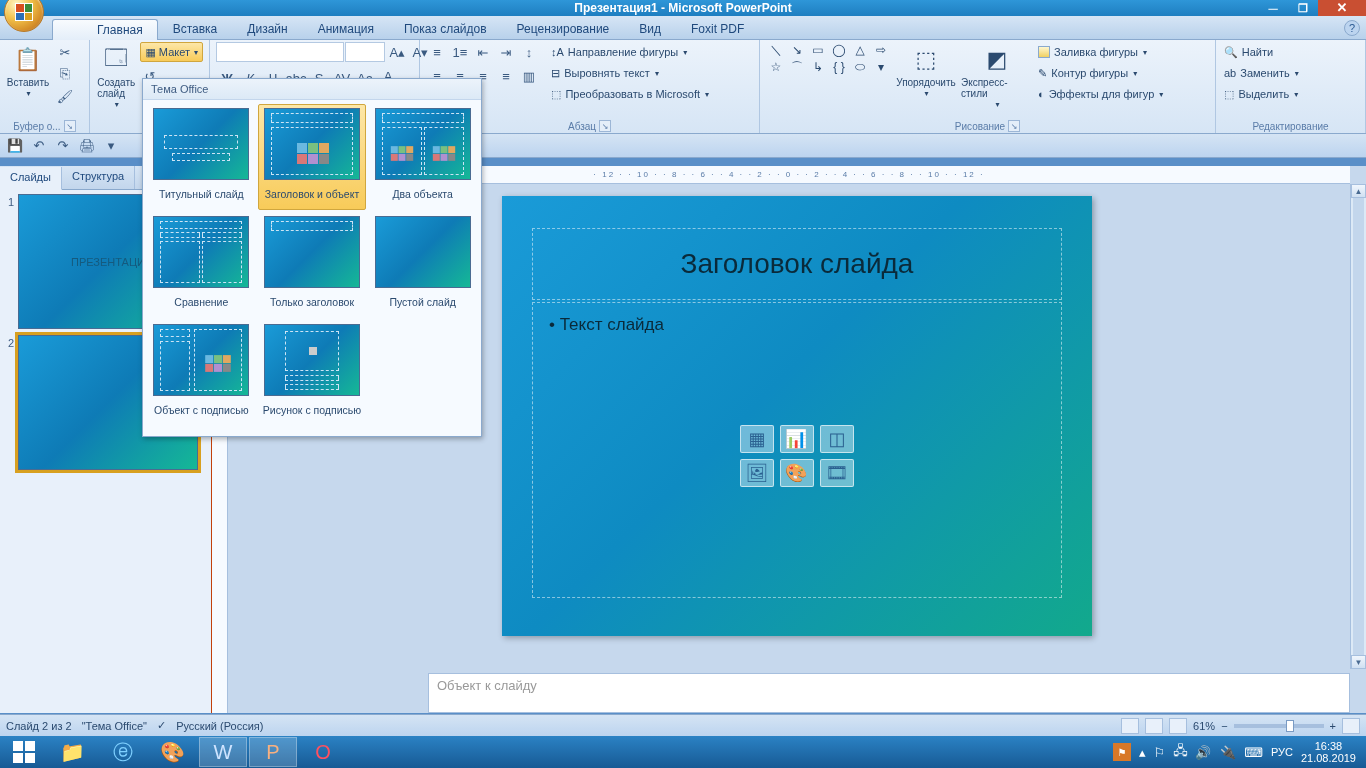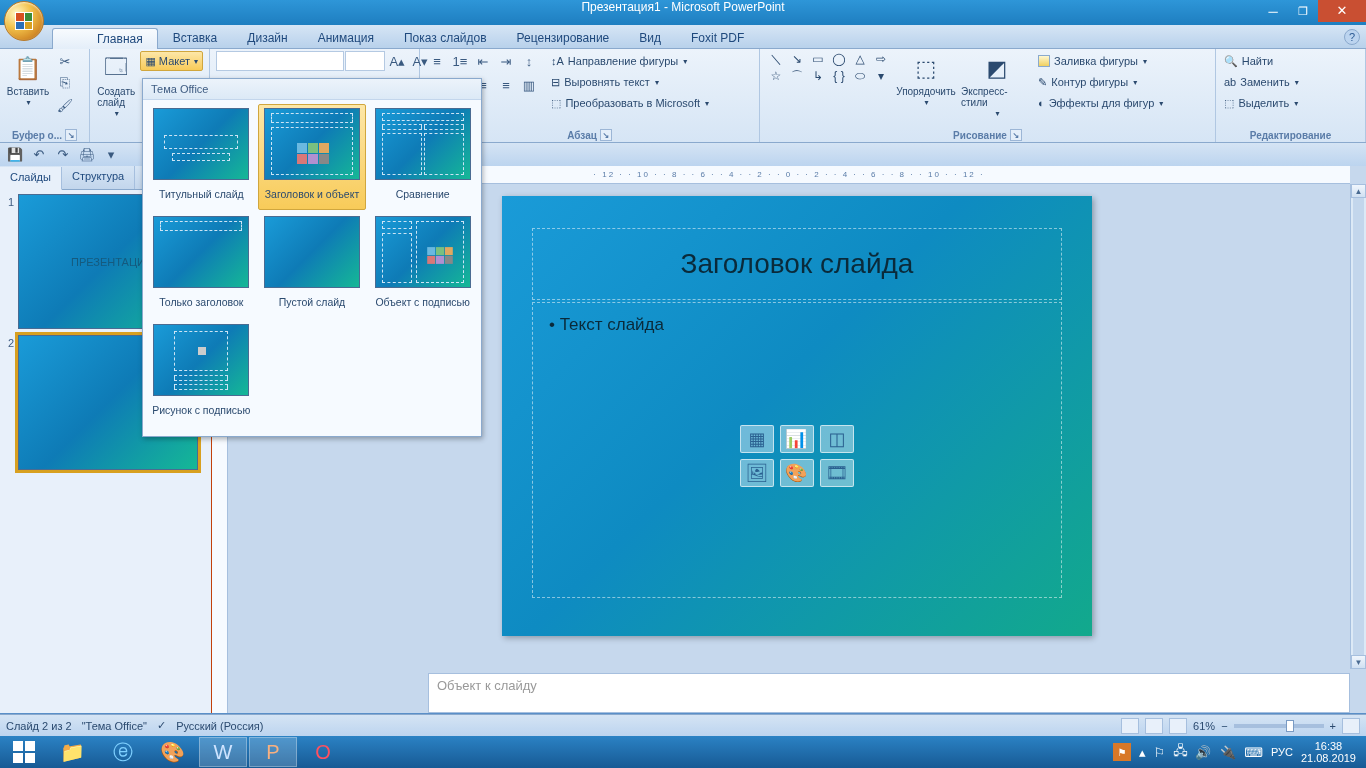--- a/index.html
+++ b/index.html
@@ -1,19 +1,19 @@
 <!DOCTYPE html>
 <html><head>
 <meta charset="utf-8">
 <style>
 * { margin: 0; padding: 0; box-sizing: border-box; font-family: "Segoe UI", Tahoma, sans-serif; }
 html, body { width: 1366px; height: 768px; overflow: hidden; background: #5a8fc8; }
 
 
-.titlebar { height: 25px; background: linear-gradient(#2e96d8, #1e7ec0); display: flex; align-items: flex-start; color: #fff; font-size: 12px; position: relative; }
+.titlebar { height: 16px; background: linear-gradient(#2e96d8, #1e7ec0); display: flex; align-items: center; color: #fff; font-size: 12px; position: relative; font-weight: bold; }
 .titlebar .title { position: absolute; left: 50%; transform: translateX(-50%); }
 .titlebar .win-btns { display: flex; margin-left: auto; height: 22px; }
 .win-btn { width: 30px; height: 22px; display: flex; align-items: center; justify-content: center; color: #fff; font-size: 13px; cursor: default; }
 .win-btn.close { background: #c94f32; width: 48px; padding-bottom: 1px; }
 .win-btn.max { font-size: 11px; }
 
 
 .ribbon-tabs-row { height: 24px; background: linear-gradient(#d6e5f5, #b8d1eb); display: flex; align-items: flex-end; border-bottom: 1px solid #8aa9cd; position: relative; }
 .office-btn { width: 44px; height: 44px; position: absolute; left: 4px; top: -24px; z-index: 20; }
 .office-btn .circ { width: 40px; height: 40px; border-radius: 50%; background: radial-gradient(circle at 30% 30%, #fff7c7, #f2c14a 40%, #d6902a 70%, #a76020); border: 1px solid #b87a28; box-shadow: inset 0 1px 2px rgba(255,255,255,0.7); display: flex; align-items: center; justify-content: center; }
@@ -21,21 +21,21 @@
 .office-btn .sq div:nth-child(1){background:#d74f20;} .office-btn .sq div:nth-child(2){background:#3a8b3a;}
 .office-btn .sq div:nth-child(3){background:#2a6fb8;} .office-btn .sq div:nth-child(4){background:#d8a020;}
 .ribbon-tabs { display: flex; gap: 0; margin-left: 52px; height: 100%; align-items: flex-end; }
 .rtab { padding: 3px 14px 3px; font-size: 12px; color: #1f497d; cursor: default; height: 21px; border: 1px solid transparent; border-bottom: none; border-radius: 3px 3px 0 0; }
 .rtab.active { background: linear-gradient(#f8fbfe,#e4eef9); border-color: #8aa9cd; position: relative; top: 1px; padding-left: 44px; }
 .help-btn { margin-left: auto; margin-right: 6px; width: 16px; height: 16px; border-radius: 50%; background: #bcd4ef; color: #2b5a93; font-size: 11px; display: flex; align-items: center; justify-content: center; border: 1px solid #8aa9cd; align-self: center; }
 
 
 .ribbon { height: 94px; background: linear-gradient(#ecf3fb, #d6e5f5); border-bottom: 1px solid #8aa9cd; display: flex; }
 .rgroup { border-right: 1px solid #b0c7e2; padding: 2px 6px 1px; display: flex; flex-direction: column; position: relative; }
-.rgroup-label { font-size: 10px; color: #5a7ca8; text-align: center; padding: 1px 0 0; display: flex; align-items: flex-end; justify-content: center; gap: 3px; font-weight: bold; }
+.rgroup-label { font-size: 10px; color: #5a7ca8; text-align: center; padding: 1px 0 0; display: flex; align-items: flex-end; justify-content: center; gap: 3px; }
 .rgroup-label .launcher { width: 12px; height: 12px; border: 1px solid #9cb6d6; background: #e4eef9; font-size: 8px; display: inline-flex; align-items: center; justify-content: center; color: #5a7ca8; }
 .rgroup-body { flex: 1; display: flex; align-items: flex-start; gap: 4px; }
 .big-btn { width: 44px; display: flex; flex-direction: column; align-items: center; font-size: 10px; color: #2b4a6f; gap: 1px; padding-top: 2px; }
 .big-btn .ico { width: 32px; height: 32px; display: flex; align-items: center; justify-content: center; font-size: 22px; }
 .sm-col { display: flex; flex-direction: column; gap: 2px; }
 .sm-btn { width: 22px; height: 20px; border: 1px solid transparent; background: transparent; display: flex; align-items: center; justify-content: center; font-size: 13px; color: #3a5a80; border-radius: 2px; }
 .macket-btn { height: 20px; border: 1px solid #b4c9e2; background: linear-gradient(#fdfefe,#e5eef8); font-size: 11px; color: #2b4a6f; padding: 0 4px; display: flex; align-items: center; gap: 3px; border-radius: 2px; margin-bottom: 2px; }
 .macket-btn.pressed { background: linear-gradient(#fde7a8, #f8cb59); border-color: #d0a63e; }
 .font-row { display: flex; align-items: center; gap: 1px; margin-bottom: 3px; }
 .font-row .combo { height: 20px; border: 1px solid #b4c9e2; background: #fff; font-size: 11px; padding: 0 3px; display: flex; align-items: center; }
@@ -374,20 +374,44 @@
             <div></div>
             <div></div>
             <div></div>
             <div></div>
           </div>
         </div>
       <div class="layout-lbl">Заголовок и объект</div>
     </div>
     <div class="layout-item">
       <div class="layout-thumb">
+          <div class="dash" style="left:6px;right:6px;top:4px;height:10px"></div>
+          <div class="dash" style="left:6px;width:40px;top:18px;bottom:4px"></div>
+          <div class="dash" style="right:6px;width:40px;top:18px;bottom:4px"></div>
+          <div class="thumb-icons" style="left:10px;top:34px;transform:scale(0.7)">
+            <div></div>
+            <div></div>
+            <div></div>
+            <div></div>
+            <div></div>
+            <div></div>
+          </div>
+          <div class="thumb-icons" style="right:10px;top:34px;transform:scale(0.7)">
+            <div></div>
+            <div></div>
+            <div></div>
+            <div></div>
+            <div></div>
+            <div></div>
+          </div>
+        </div>
+      <div class="layout-lbl">Два объекта</div>
+    </div>
+    <div class="layout-item">
+      <div class="layout-thumb">
           <div class="dash" style="left:6px;right:6px;top:4px;height:8px"></div>
           <div class="dash" style="left:6px;width:40px;top:15px;height:6px"></div>
           <div class="dash" style="right:6px;width:40px;top:15px;height:6px"></div>
           <div class="dash" style="left:6px;width:40px;top:24px;bottom:4px"></div>
           <div class="dash" style="right:6px;width:40px;top:24px;bottom:4px"></div>
         </div>
       <div class="layout-lbl">Сравнение</div>
     </div>
     <div class="layout-item">
       <div class="layout-thumb">

